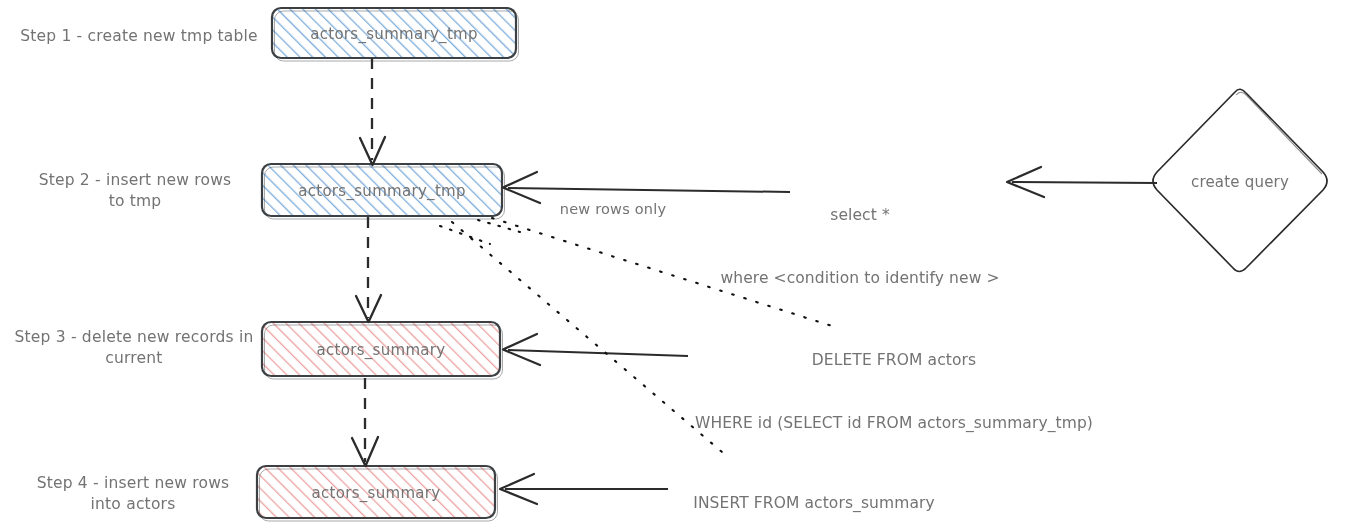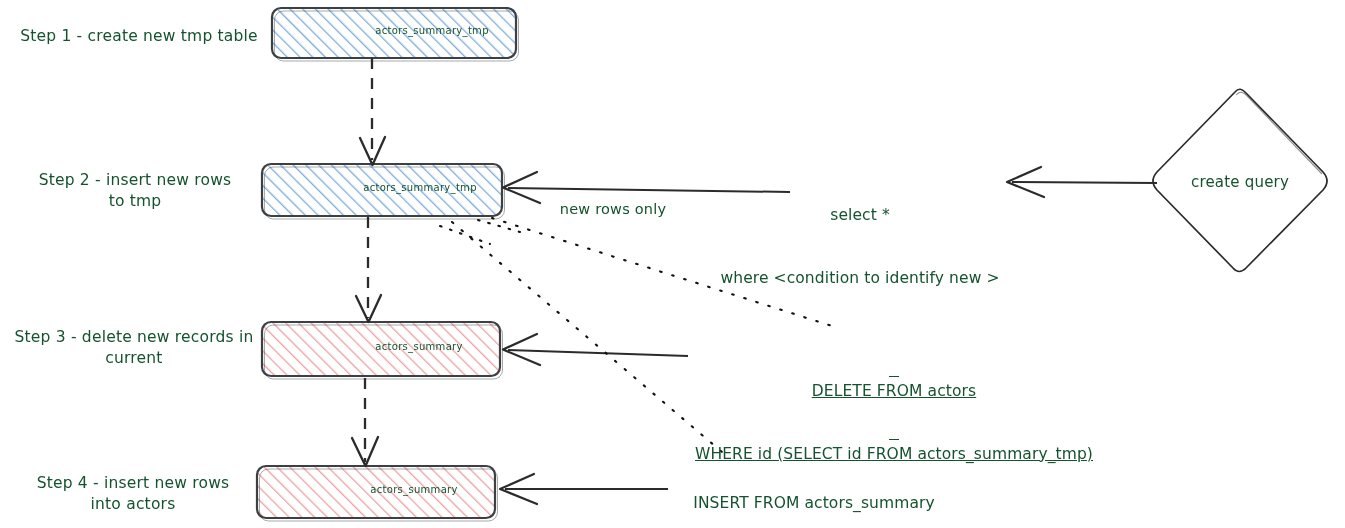--- a/index.html
+++ b/index.html
@@ -15,36 +15,35 @@
     font-family: "DejaVu Sans", sans-serif;
   }
   #canvas {
     position: absolute;
     inset: 0;
     width: 1345px;
     height: 528px;
   }
   .lbl {
     position: absolute;
-    color: #14532d;
+    color: #737373;
     font-family: "DejaVu Sans", sans-serif;
     font-size: 15.5px;
     line-height: 1.35;
     letter-spacing: 0.2px;
     white-space: pre;
     text-align: center;
   }
   .step-label {
     text-align: center;
     font-size: 15.5px;
   }
   .box-label {
-    font-size: 10px;
+    font-size: 15px;
     letter-spacing: 0.3px;
-    margin-left: 38px;
   }
   .sql {
     font-size: 15.5px;
     letter-spacing: 0.1px;
   }
   .edge-label {
     font-size: 14.5px;
   }
   .diamond-label {
     font-size: 15px;
@@ -158,21 +157,21 @@
 
 <div class="lbl diamond-label" style="left:1160px; top:172px; width:160px;">create query</div>
 
 <div class="lbl edge-label" style="left:548px; top:200px; width:130px; text-align:center;">new rows only</div>
 
 <div class="lbl sql" style="left:700px; top:163px; width:320px; text-align:center;">
   <div>select *</div>
   <div>where &lt;condition to identify new &gt;</div>
 </div>
 
-<div class="lbl sql" style="left:684px; top:339px; width:420px; text-align:center;text-decoration:underline;">
+<div class="lbl sql" style="left:684px; top:308px; width:420px; text-align:center;">
   <div>DELETE FROM actors</div>
   <div>WHERE id (SELECT id FROM actors_summary_tmp)</div>
 </div>
 
 <div class="lbl sql" style="left:664px; top:451px; width:300px; text-align:center;">
   <div>INSERT FROM actors_summary</div>
   
 </div>
 
 </body></html>

